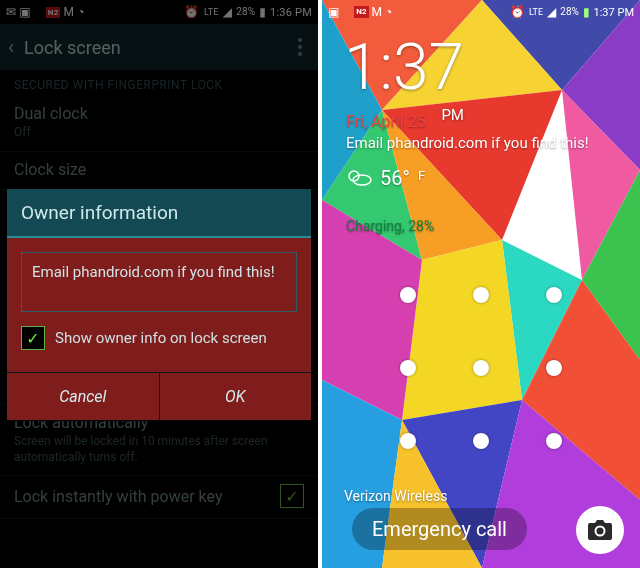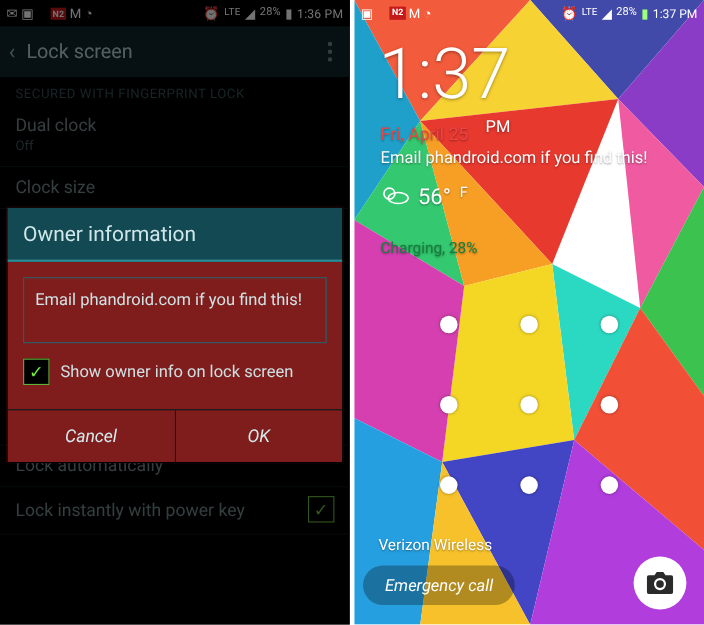--- a/index.html
+++ b/index.html
@@ -43,21 +43,21 @@
   .clock{position:absolute;top:36px;left:22px;color:#fff;display:flex;align-items:flex-end;gap:6px;text-shadow:0 1px 3px rgba(0,0,0,0.4);flex-direction:column;}
   .clock .time{font-size:64px;font-weight:300;line-height:1;}
   .clock .ampm{font-size:15px;padding-bottom:8px;}
   .date{position:absolute;top:112px;left:24px;color:#ef4444;font-size:16px;text-shadow:0 1px 2px rgba(0,0,0,0.4);}
   .owner{position:absolute;top:134px;left:24px;color:#fff;font-size:15px;text-shadow:0 1px 2px rgba(0,0,0,0.4);}
   .weather{position:absolute;top:166px;left:24px;color:#fff;font-size:20px;display:flex;align-items:center;gap:8px;text-shadow:0 1px 2px rgba(0,0,0,0.4);justify-content:center;}
   .charging{position:absolute;top:218px;left:24px;color:#15803d;font-size:14px;text-shadow:0 1px 2px rgba(0,0,0,0.4);}
   .pattern{position:absolute;top:258px;left:0;right:0;display:grid;grid-template-columns:repeat(3,1fr);grid-template-rows:repeat(3,1fr);width:220px;height:220px;margin:0 auto;justify-items:center;align-items:center;}
   .pdot{width:16px;height:16px;border-radius:50%;background:#fff;box-shadow:0 0 3px rgba(0,0,0,0.4);}
   .carrier{position:absolute;left:22px;bottom:64px;color:#fff;font-size:14px;text-shadow:0 1px 2px rgba(0,0,0,0.4);}
-  .emerg{position:absolute;left:8px;bottom:18px;background:rgba(0,0,0,0.28);color:#fff;border-radius:22px;padding:9px 20px;font-size:15px;font-style:italic;}
+  .emerg{position:absolute;left:30px;bottom:18px;background:rgba(0,0,0,0.28);color:#fff;border-radius:22px;padding:9px 20px;font-size:20px;}
   .camera{position:absolute;right:16px;bottom:14px;width:48px;height:48px;border-radius:50%;background:#fff;display:flex;align-items:center;justify-content:center;}
   .camera svg{fill:#2a2a2a;}
 </style>
 </head>
 <body>
 
 <div id="wrap">
 
   <div class="phone left">
     <div class="statusbar">
@@ -96,20 +96,21 @@
       <div class="row">
         <div class="lbl">Clock size</div>
       </div>
       <div style="height:160px"></div>
       <div class="row">
         <div class="lbl">Additional information</div>
         <div class="sub">On</div>
       </div>
       <div class="row">
         <div class="lbl">Lock automatically</div>
+        <div class="sub">Screen will be locked in 10 minutes after screen automatically turns off.</div>
       </div>
       <div class="row ck">
         <div class="lbl">Lock instantly with power key</div>
         <div class="chk">✓</div>
       </div>
     </div>
     <div class="scrim"></div>
     <div class="dialog">
       <div class="dlg-title">Owner information</div>
       <div class="dlg-body">

